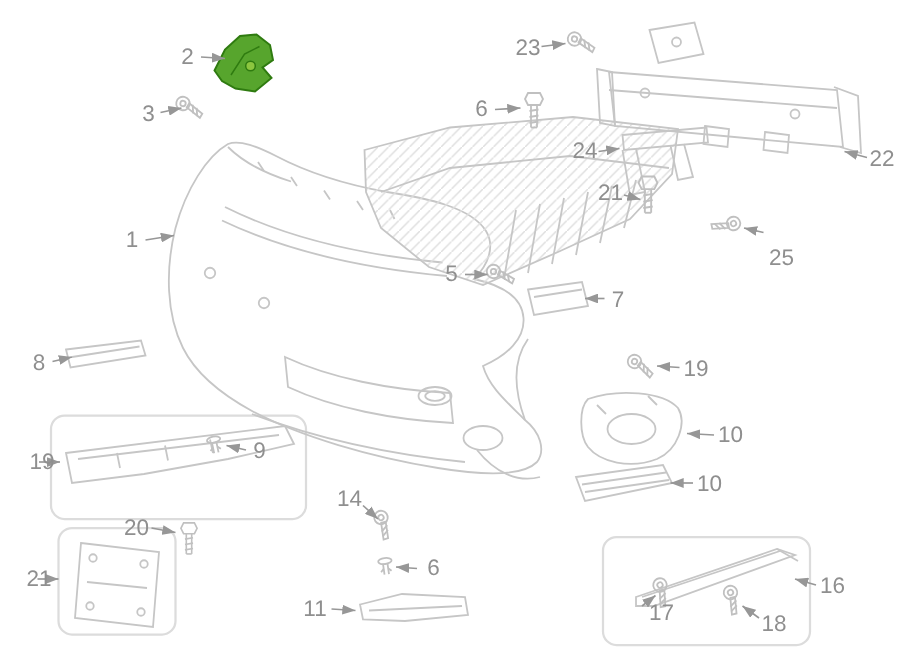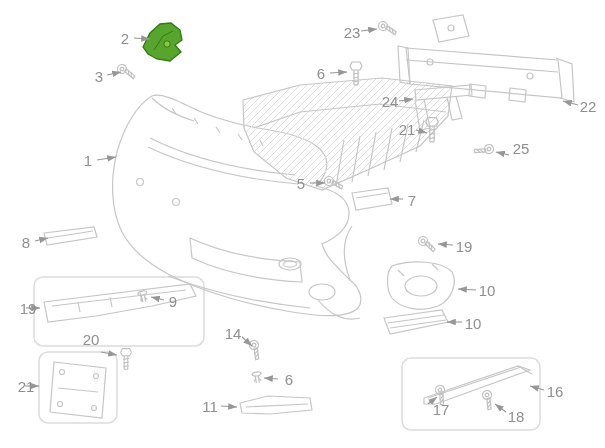--- a/index.html
+++ b/index.html
@@ -231,21 +231,21 @@
 <span class="callout" style="left:487px;top:290px">10</span>
 <span class="callout" style="left:464px;top:246px">19</span>
 <span class="callout" style="left:473px;top:323px">10</span>
 <span class="callout" style="left:210px;top:406px">11</span>
 <span class="callout" style="left:233px;top:333px">14</span>
 <span class="callout" style="left:289px;top:379px">6</span>
 <span class="callout" style="left:555px;top:391px">16</span>
 <span class="callout" style="left:441px;top:409px">17</span>
 <span class="callout" style="left:516px;top:416px">18</span>
 <span class="callout" style="left:28px;top:308px">19</span>
-<span class="callout" style="left:91px;top:339px">20</span>
+<span class="callout" style="left:91px;top:352px">20</span>
 <span class="callout" style="left:26px;top:386px">21</span>
 <span class="callout" style="left:588px;top:106px">22</span>
 <span class="callout" style="left:352px;top:32px">23</span>
 <span class="callout" style="left:390px;top:101px">24</span>
-<span class="callout" style="left:521px;top:148px">25</span>
+<span class="callout" style="left:521px;top:172px">25</span>
 <span class="callout" style="left:407px;top:129px">21</span>
 
 </div>
 
 </body></html>

